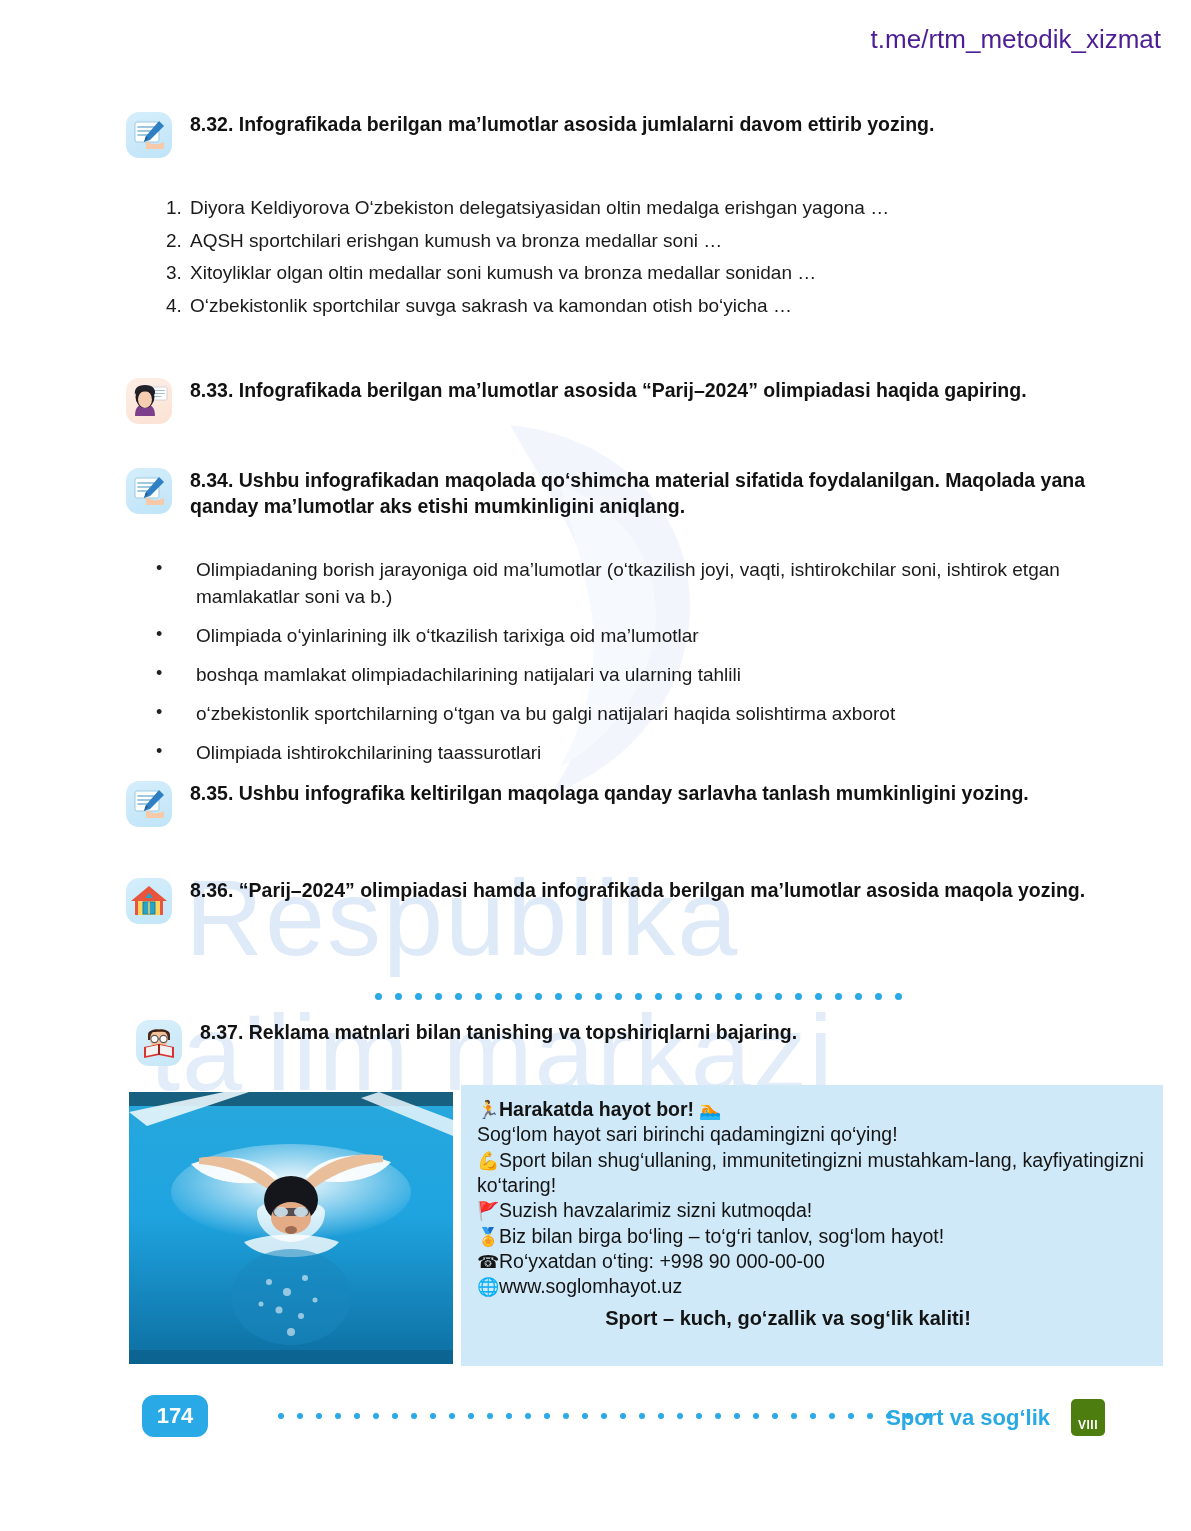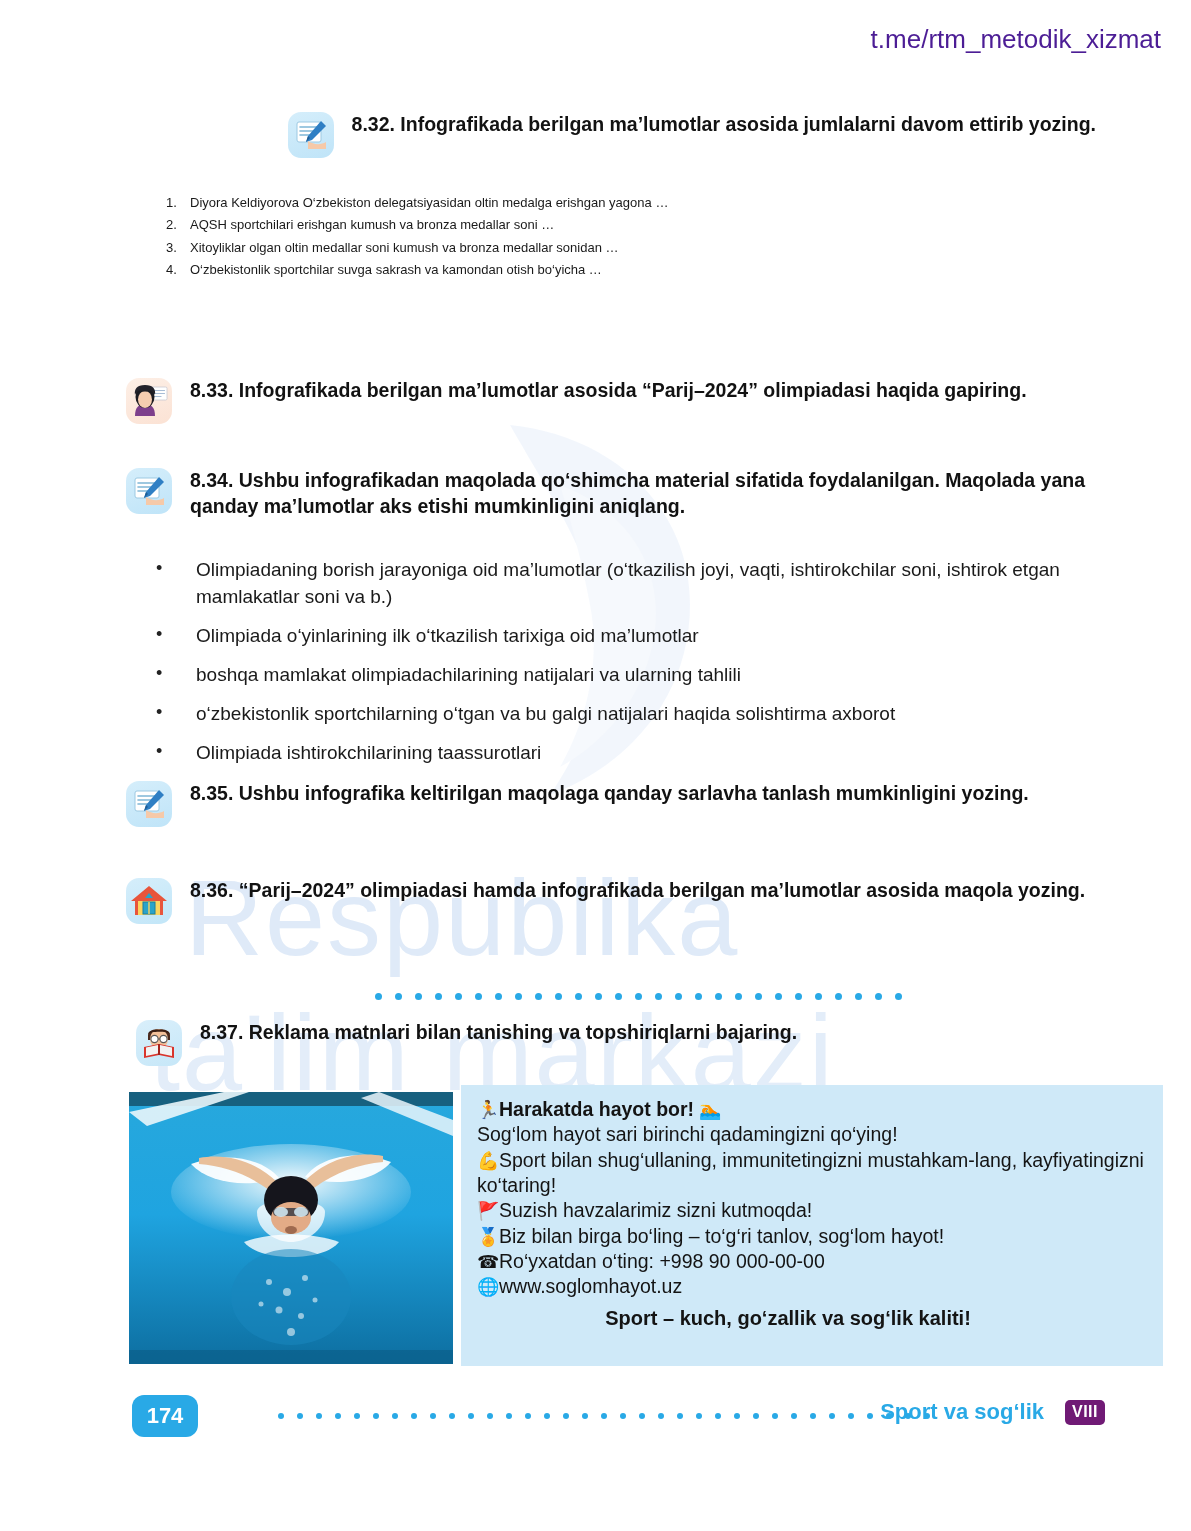--- a/index.html
+++ b/index.html
@@ -99,21 +99,21 @@
     color: #121212;
     margin-left: 18px;
   }
 
   
   .num-list {
     position: absolute;
     list-style: none;
   }
   .num-list li {
-    font-size: 13px;
+    font-size: 19px;
     line-height: 1.72;
     color: #1a1a1a;
     white-space: nowrap;
   }
   .num-list li .num {
     display: inline-block;
     width: 24px;
   }
 
   
@@ -192,21 +192,21 @@
     width: 22px;
     text-align: center;
     font-family: "DejaVu Sans", sans-serif;
     font-size: 18px;
   }
 
   
   #footer { position: absolute; left: 0; top: 1395px; width: 1191px; height: 60px; }
   #page-badge {
     position: absolute;
-    left: 132px;
+    left: 142px;
     top: 0px;
     width: 66px;
     height: 42px;
     border-radius: 12px;
     background: #29a9e6;
     color: #ffffff;
     font-size: 22px;
     font-weight: bold;
     display: flex;
     align-items: center;
@@ -230,46 +230,46 @@
     display: flex;
     align-items: center;
     gap: 21px;
   }
   #footer-label {
     font-size: 22px;
     font-weight: bold;
     color: #29a9e6;
   }
   #footer-chip {
-    background: #701a75;
+    background: #4d7c0f;
     color: #fff;
     font-weight: bold;
-    font-size: 16px;
+    font-size: 12px;
     border-radius: 5px;
-    padding: 3px 7px 4px 7px;
+    padding: 19px 7px 4px 7px;
     letter-spacing: 0.5px;
   }
 </style>
 </head>
 <body>
 
 <div id="watermark-layer">
   <svg id="wm-logo" viewBox="0 0 330 420">
     <path d="M70 30 C 170 40, 250 110, 250 210 C 250 300, 190 370, 110 400 C 150 340, 170 280, 160 220 C 150 160, 110 100, 70 30 Z" fill="#e6eefa"></path>
     <path d="M120 90 C 200 120, 230 190, 210 260 C 196 312, 160 350, 120 372 C 150 320, 160 260, 150 210 C 142 166, 130 124, 120 90 Z" fill="#eef4fc"></path>
   </svg>
   <div class="wm-text" id="wm-respublika">Respublika</div>
   <div class="wm-text" id="wm-talim">ta'lim markazi</div>
 </div>
 
 <div id="tg-header">t.me/rtm_metodik_xizmat</div>
 
 <div id="page">
 
-  <div class="task-block" style="left:126px; top:112px; width:970px;justify-content:flex-end;">
+  <div class="task-block" style="left:126px; top:112px; width:970px;">
     <div class="task-icon icon-write">
       <svg viewBox="0 0 46 46" width="46" height="46">
         <rect x="9" y="10" width="24" height="20" rx="2" fill="#ffffff" stroke="#9dc9e2" stroke-width="1"></rect>
         <g stroke="#7fb6d6" stroke-width="1.6" stroke-linecap="round">
           <line x1="12" y1="15" x2="29" y2="15"></line>
             <line x1="12" y1="19" x2="29" y2="19"></line>
           <line x1="12" y1="23" x2="25" y2="23"></line>
         </g>
         <path d="M33 9 L38 14 L24 28 L18 30 L20 24 Z" fill="#2f7fc4"></path>
         <path d="M18 30 L20 24 L22 26 Z" fill="#1d5e96"></path>

